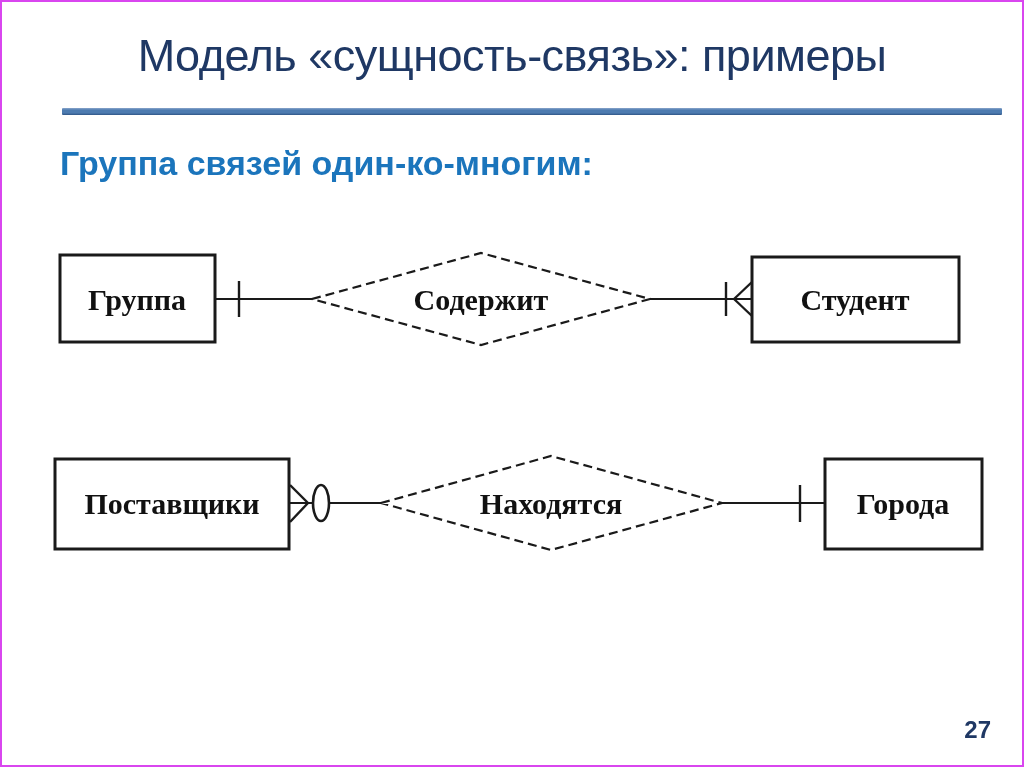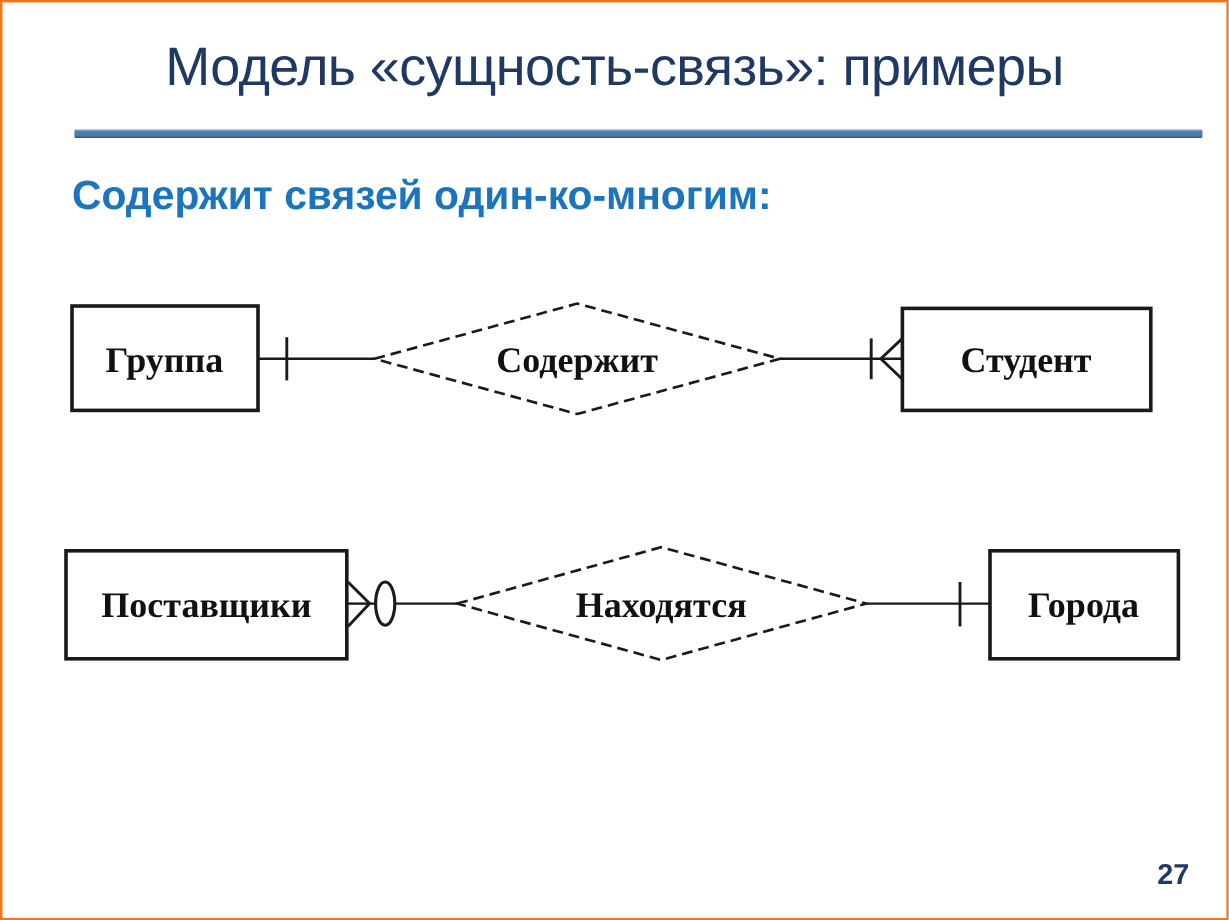--- a/index.html
+++ b/index.html
@@ -1,20 +1,20 @@
 <!DOCTYPE html>
 <html><head>
 <meta charset="utf-8">
 <style>
   html,body{margin:0;padding:0;background:#ffffff;}
   .slide{
     position:relative;
     width:1024px;height:767px;
     background:#ffffff;
-    border:2px solid #f97316;
+    border:2px solid #d946ef;
     box-sizing:border-box;
     overflow:hidden;
     font-family:"Liberation Sans",sans-serif;
   }
   .slide-title{
     position:absolute;
     top:28px;left:0;right:0;
     margin:0;
     text-align:center;
     font-size:45px;
@@ -72,21 +72,21 @@
 </style>
 </head>
 <body>
 
 <div class="slide">
 
   <h1 class="slide-title">Модель «сущность-связь»: примеры</h1>
 
   <div class="title-divider"></div>
 
-  <h2 class="subtitle">Содержит связей один-ко-многим:</h2>
+  <h2 class="subtitle">Группа связей один-ко-многим:</h2>
 
   <svg class="er-svg" viewBox="0 0 1024 767" xmlns="http://www.w3.org/2000/svg">
 
     <g>
 
       <line class="link" x1="213" y1="297" x2="310" y2="297"></line>
       <line class="link" x1="648" y1="297" x2="750" y2="297"></line>
 
       <line class="notation" x1="237" y1="279" x2="237" y2="315"></line>
 

